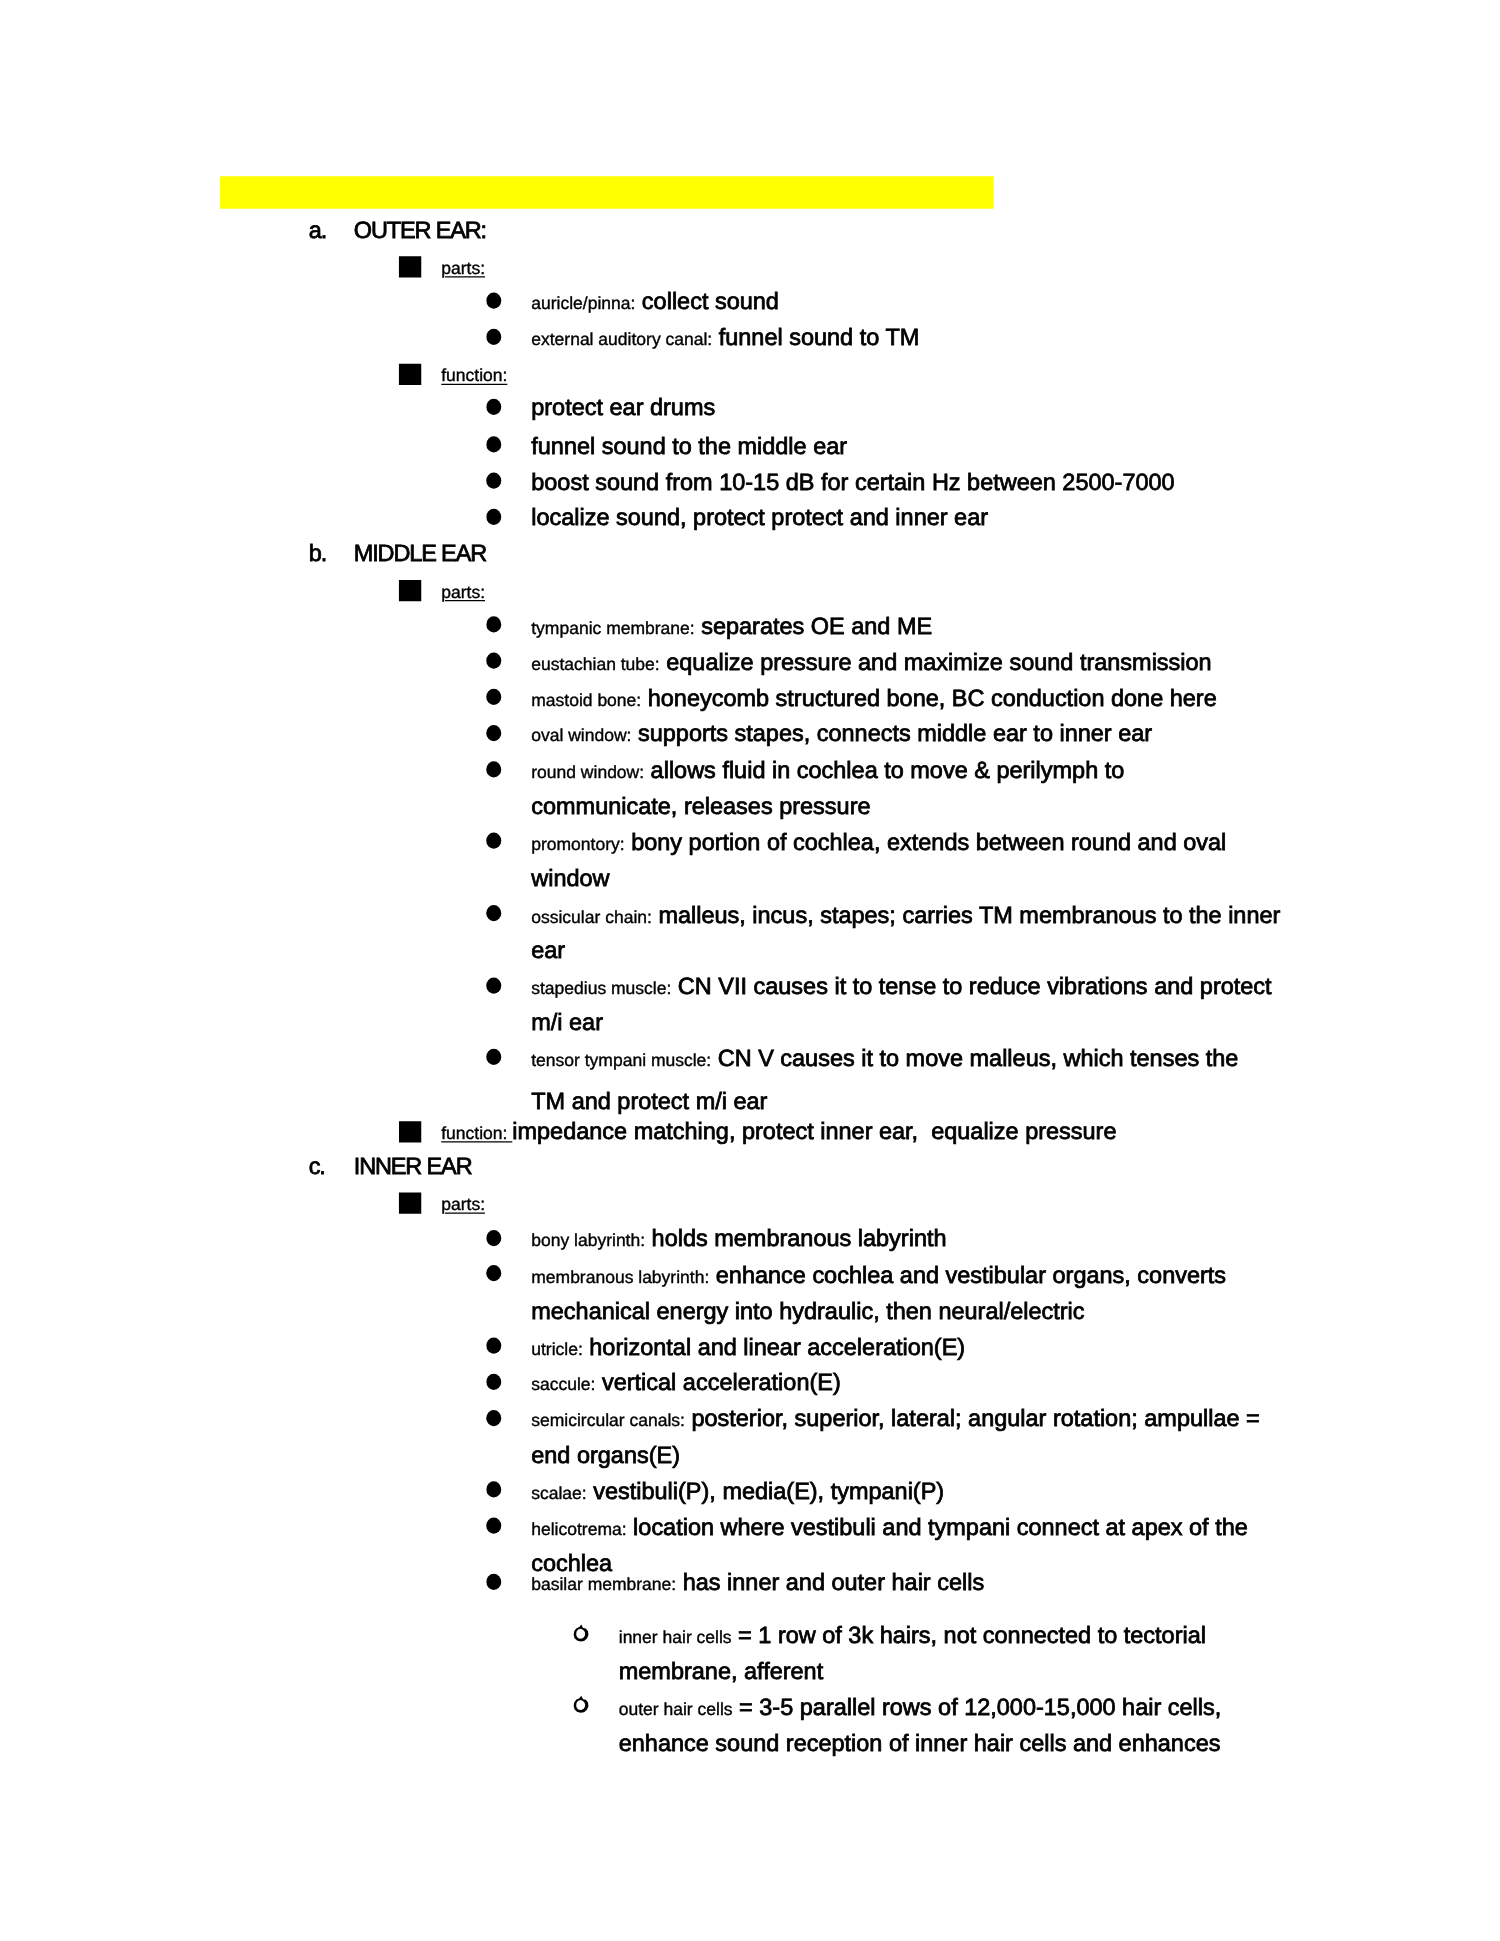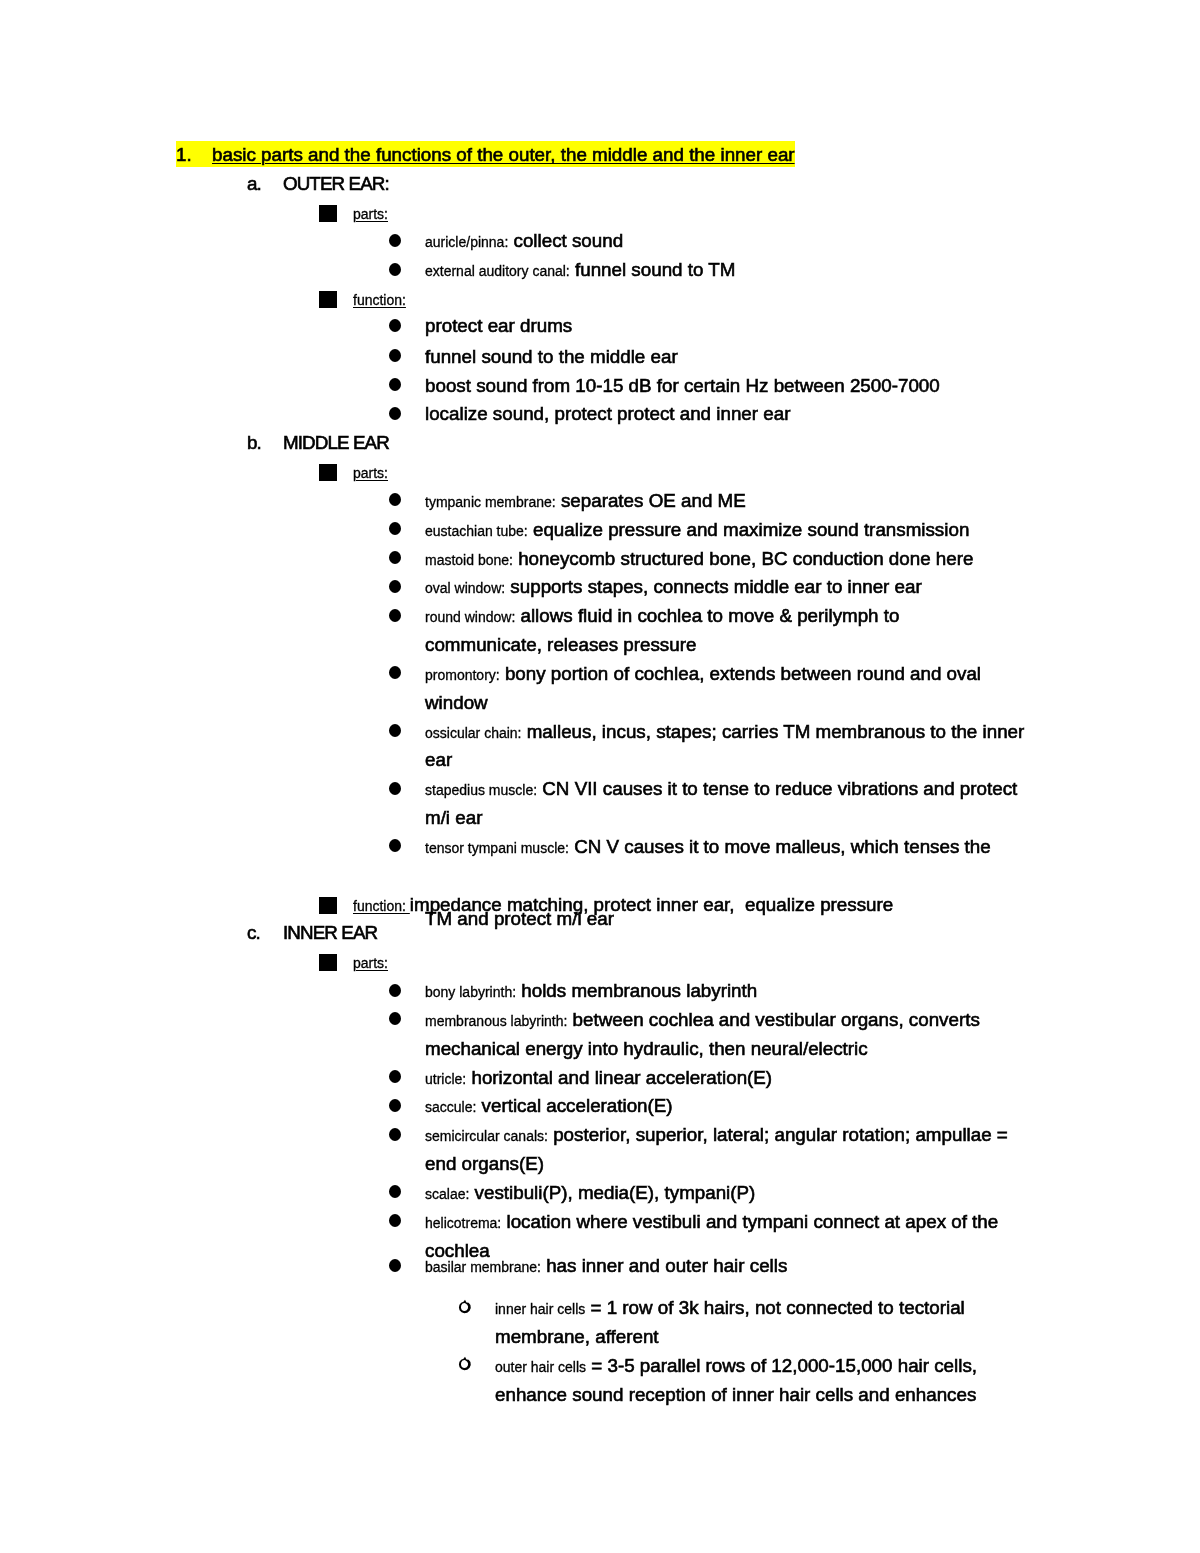--- a/index.html
+++ b/index.html
@@ -39,21 +39,21 @@
   .lv4 > .ln { left: 425px; }
   .lv5 .marker { margin-left: -35px; }
   .lv5 > .ln { left: 495px; }
 </style>
 </head>
 <body>
 
 <div class="page">
  <div class="outline">
   <div class="li lv1">
-        <div class="ln hlrow" style="top: 141px;"><span class="hlbg" style="width: 619px;"></span><span class="hl"><span class="numcell"><span class="marker mk-num">1.</span></span><span class="lni u"><span>basic parts and the functions of the outer, the middle and the inner ear</span></span></span></div>
+        <div class="ln hlrow" style="top: 141px;"><span class="hlbg" style="width: 619px;"></span></div>
       </div>
   <div class="li lv2">
         <div class="ln" style="top: 169.83px;"><span class="marker mk-num">a.</span><span class="lni"><span>OUTER EAR:</span></span></div>
       </div>
   <div class="li lv3">
         <div class="ln" style="top: 198.66px;"><span class="marker mk-square"><span class="shape"></span><span class="sr">■</span></span><span class="lni u"><span class="b">parts:</span></span></div>
       </div>
   <div class="li lv4">
         <div class="ln" style="top: 227.49px;"><span class="marker mk-disc"><span class="shape"></span><span class="sr">●</span></span><span class="lni"><span class="b">auricle/pinna:</span><span> collect sound</span></span></div>
       </div>
@@ -104,36 +104,36 @@
   <div class="li lv4">
         <div class="ln" style="top: 717.6px;"><span class="marker mk-disc"><span class="shape"></span><span class="sr">●</span></span><span class="lni"><span class="b">ossicular chain:</span><span> malleus, incus, stapes; carries TM membranous to the inner</span></span></div>
         <div class="ln" style="top: 746.43px; text-align: center;"><span class="lni"><span>ear</span></span></div>
       </div>
   <div class="li lv4">
         <div class="ln" style="top: 775.26px;"><span class="marker mk-disc"><span class="shape"></span><span class="sr">●</span></span><span class="lni"><span class="b">stapedius muscle:</span><span> CN VII causes it to tense to reduce vibrations and protect</span></span></div>
         <div class="ln" style="top: 804.09px;"><span class="lni"><span>m/i ear</span></span></div>
       </div>
   <div class="li lv4">
         <div class="ln" style="top: 832.92px;"><span class="marker mk-disc"><span class="shape"></span><span class="sr">●</span></span><span class="lni"><span class="b">tensor tympani muscle:</span><span> CN V causes it to move malleus, which tenses the</span></span></div>
-        <div class="ln" style="top: 905px;"><span class="lni"><span>TM and protect m/i ear</span></span></div>
+        <div class="ln" style="top: 867px;"><span class="lni"><span>TM and protect m/i ear</span></span></div>
       </div>
   <div class="li lv3">
         <div class="ln" style="top: 890.58px;"><span class="marker mk-square"><span class="shape"></span><span class="sr">■</span></span><span class="lni"><span class="b u">function: </span><span>impedance matching, protect inner ear,  equalize pressure</span></span></div>
       </div>
   <div class="li lv2">
         <div class="ln" style="top: 919.41px;"><span class="marker mk-num">c.</span><span class="lni"><span>INNER EAR</span></span></div>
       </div>
   <div class="li lv3">
         <div class="ln" style="top: 948.24px;"><span class="marker mk-square"><span class="shape"></span><span class="sr">■</span></span><span class="lni u"><span class="b">parts:</span></span></div>
       </div>
   <div class="li lv4">
         <div class="ln" style="top: 977.07px;"><span class="marker mk-disc"><span class="shape"></span><span class="sr">●</span></span><span class="lni"><span class="b">bony labyrinth:</span><span> holds membranous labyrinth</span></span></div>
       </div>
   <div class="li lv4">
-        <div class="ln" style="top: 1005.9px;"><span class="marker mk-disc"><span class="shape"></span><span class="sr">●</span></span><span class="lni"><span class="b">membranous labyrinth:</span><span> between cochlea and vestibular organs, converts</span></span></div>
+        <div class="ln" style="top: 1005.9px;"><span class="marker mk-disc"><span class="shape"></span><span class="sr">●</span></span><span class="lni"><span class="b">membranous labyrinth:</span><span> enhance cochlea and vestibular organs, converts</span></span></div>
         <div class="ln" style="top: 1034.73px;"><span class="lni"><span>mechanical energy into hydraulic, then neural/electric</span></span></div>
       </div>
   <div class="li lv4">
         <div class="ln" style="top: 1063.56px;"><span class="marker mk-disc"><span class="shape"></span><span class="sr">●</span></span><span class="lni"><span class="b">utricle:</span><span> horizontal and linear acceleration(E)</span></span></div>
       </div>
   <div class="li lv4">
         <div class="ln" style="top: 1092.39px;"><span class="marker mk-disc"><span class="shape"></span><span class="sr">●</span></span><span class="lni"><span class="b">saccule:</span><span> vertical acceleration(E)</span></span></div>
       </div>
   <div class="li lv4">
         <div class="ln" style="top: 1121.22px;"><span class="marker mk-disc"><span class="shape"></span><span class="sr">●</span></span><span class="lni"><span class="b">semicircular canals:</span><span> posterior, superior, lateral; angular rotation; ampullae =</span></span></div>

